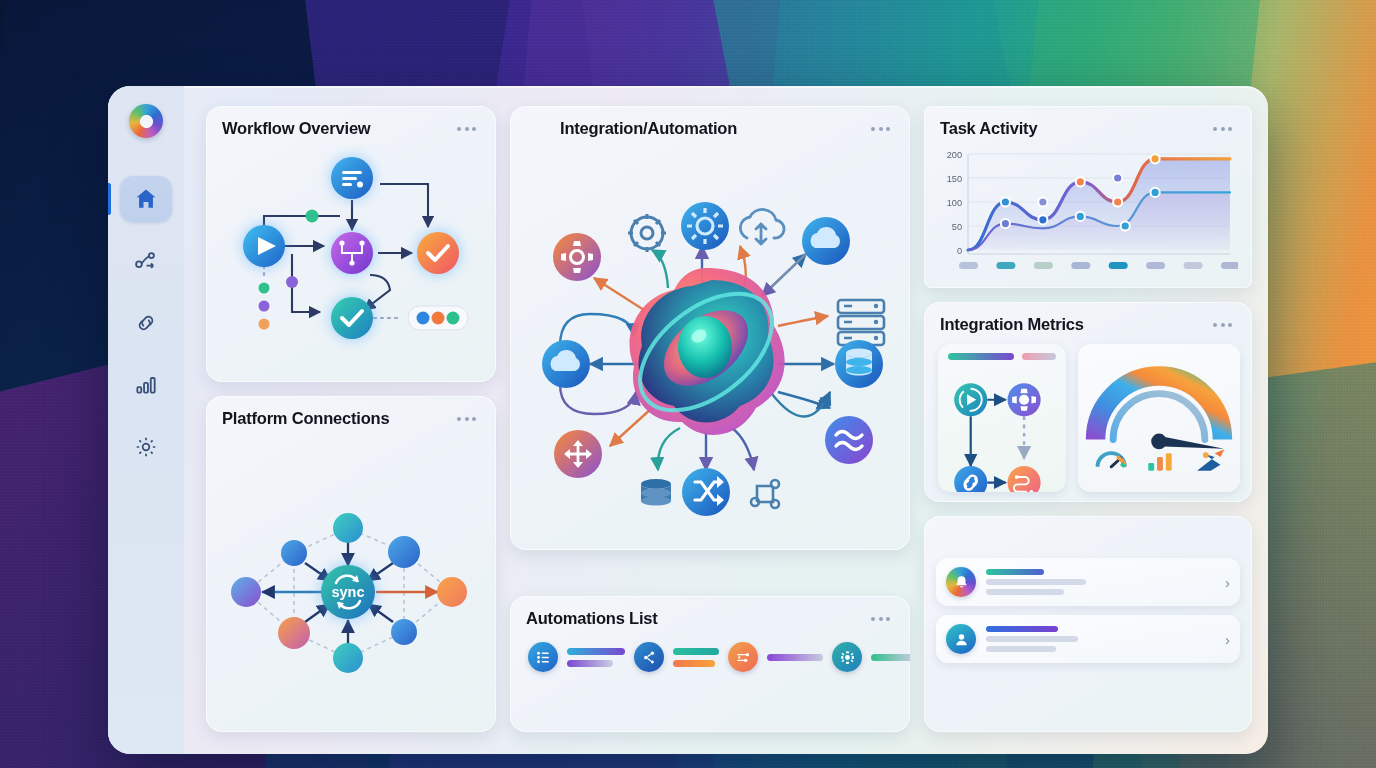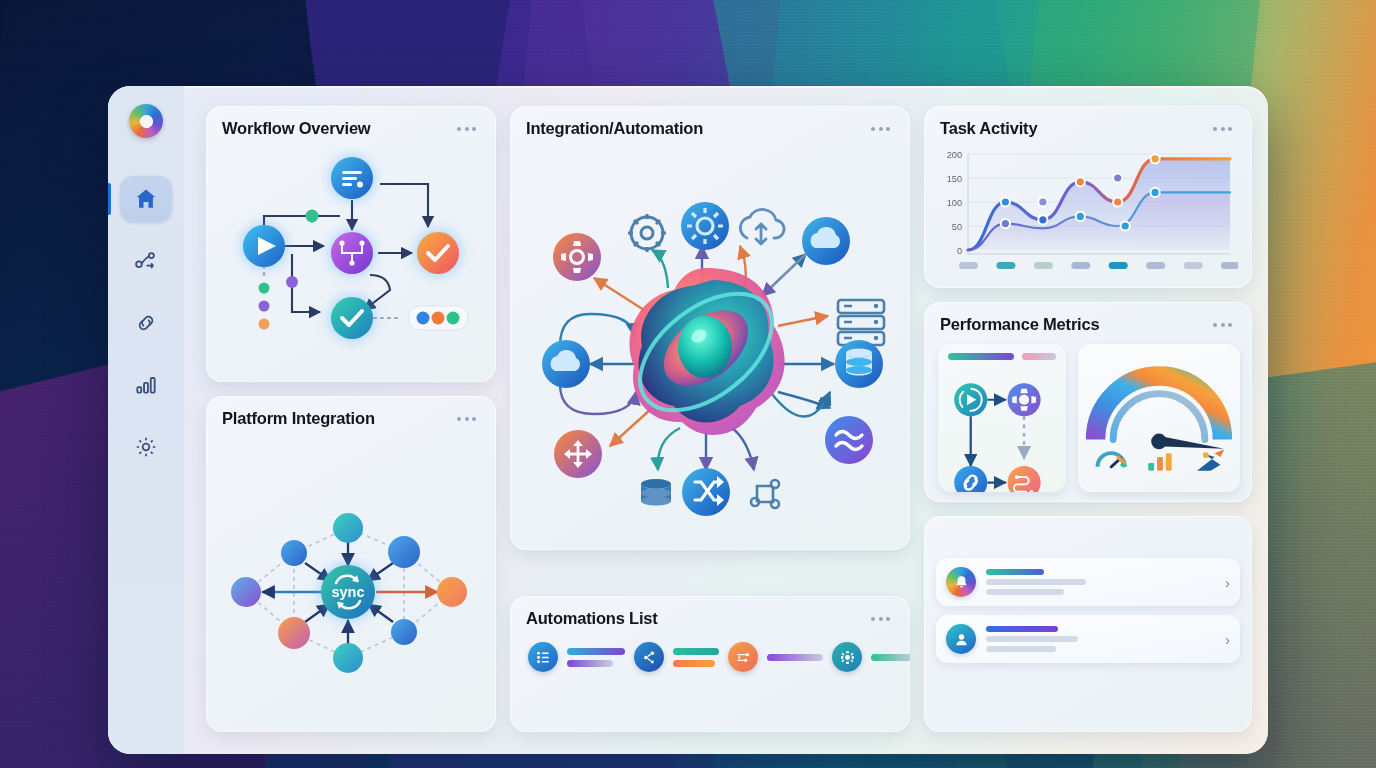--- a/index.html
+++ b/index.html
@@ -116,40 +116,40 @@
   .dots { display: flex; gap: 3.5px; padding: 4px; cursor: pointer; }
   .dots i { width: 4px; height: 4px; border-radius: 50%; background: #97a3bb; display:block; }
 
   
   #card-workflow { height: 276px; }
   #card-platform { flex: 1; }
   .diagram { position: absolute; inset: 34px 6px 6px 6px; }
   .diagram svg { width: 100%; height: 100%; }
 
   
-  #card-integration { height: 444px; }
+  #card-integration { height: 444px; padding-left: 34px; }
   #card-automations { flex: 1; margin-top: 32px; }
 
   .auto-row {
     position: absolute; left: 18px; right: 14px; top: 46px;
     display: flex; align-items: center; gap: 9px;
   }
   .auto-item { display: flex; align-items: center; gap: 9px; }
   .auto-ic {
     width: 30px; height: 30px; border-radius: 50%;
     display: flex; align-items: center; justify-content: center;
     box-shadow: 0 2px 5px rgba(30,50,100,.22);
     flex: 0 0 30px;
   }
   .auto-ic svg { width: 17px; height: 17px; fill: #fff; }
   .auto-bars { display: flex; flex-direction: column; gap: 5px; }
   .bar { height: 7px; border-radius: 4px; }
 
   
-  #card-task { height: 182px; }
+  #card-task { height: 182px; border-radius: 8px; }
   .chart-wrap { position: absolute; inset: 38px 14px 8px 10px; }
 
   
   #card-perf { height: 200px; }
   .perf-body { position: absolute; left: 14px; right: 12px; top: 42px; bottom: 10px; display:flex; gap:12px;}
   .perf-left {
     width: 128px; border-radius: 13px;
     background: linear-gradient(170deg,#f7f9fc,#eef6f2);
     box-shadow: 0 3px 9px rgba(40,60,110,.10);
     position: relative; overflow: hidden;
@@ -331,21 +331,21 @@
               <circle cx="211" cy="176" r="6.5" fill="#2f86e0"></circle>
               <circle cx="226" cy="176" r="6.5" fill="#f2783c"></circle>
               <circle cx="241" cy="176" r="6.5" fill="#2ec08a"></circle>
             </g>
           </svg>
         </div>
       </section>
 
       <section class="card" id="card-platform">
         <div class="card-head">
-          <span class="card-title">Platform Integration</span>
+          <span class="card-title">Platform Connections</span>
           <span class="dots">
               <i></i>
               <i></i>
               <i></i>
             </span>
         </div>
         <div class="diagram">
           <svg viewBox="0 0 278 216">
             <defs>
               <linearGradient id="pHub" x1="0" y1="0" x2="1" y2="1">
@@ -753,21 +753,21 @@
               <rect x="174.7" y="118" width="19" height="7" rx="3.5" fill="#1f95bf"></rect>
               <rect x="212.1" y="118" width="19" height="7" rx="3.5" fill="#b0b9d8"></rect>
               <rect x="249.6" y="118" width="19" height="7" rx="3.5" fill="#c2c9dd"></rect>
               <rect x="287.0" y="118" width="19" height="7" rx="3.5" fill="#aeb8d4"></rect>
             </svg>
         </div>
       </section>
 
       <section class="card" id="card-perf">
         <div class="card-head">
-          <span class="card-title">Performance Metrics</span>
+          <span class="card-title">Integration Metrics</span>
           <span class="dots">
               <i></i>
               <i></i>
               <i></i>
             </span>
         </div>
         <div class="perf-body">
           <div class="perf-left">
             <div class="perf-pills" id="perf-pills">
                 <div class="bar" style="width: 74px; height: 7px; background: linear-gradient(90deg, rgb(46, 196, 160), rgb(122, 71, 208));"></div>

